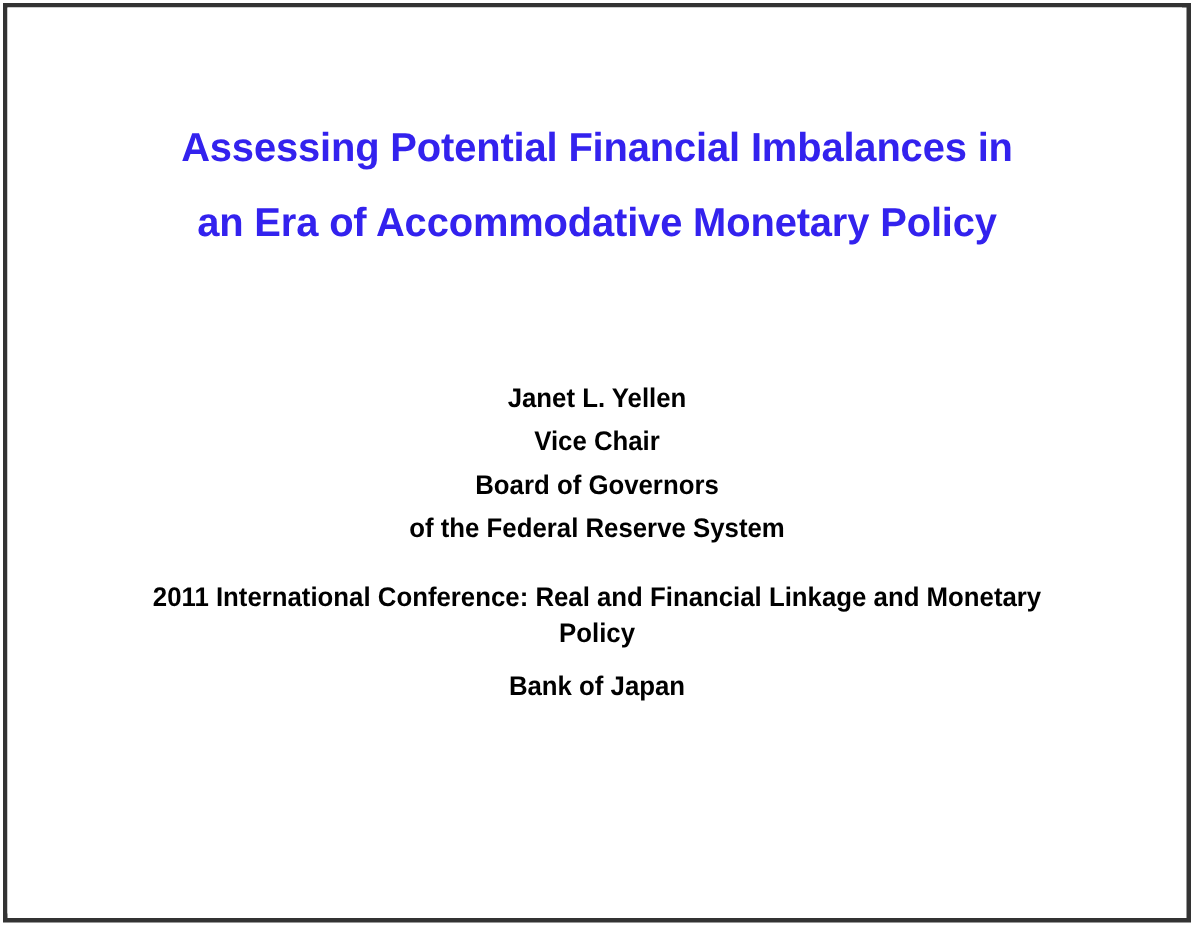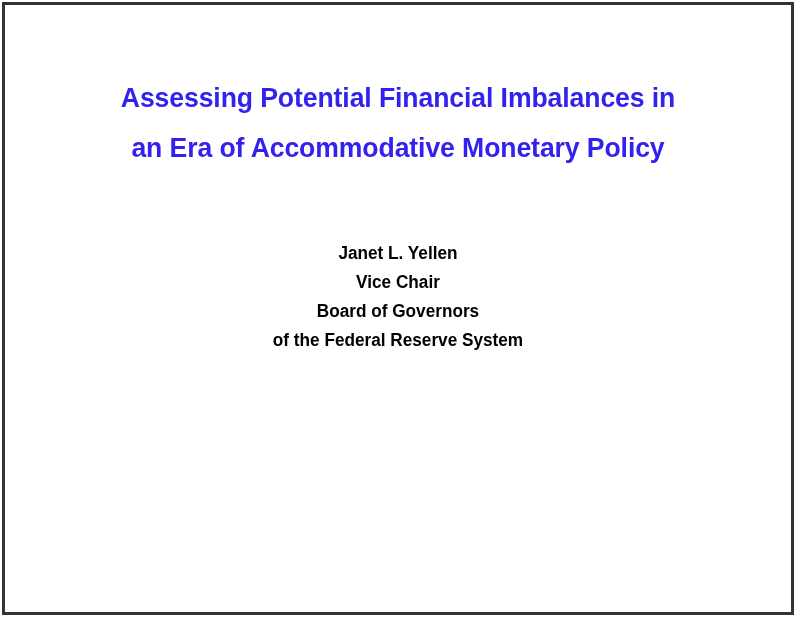--- a/index.html
+++ b/index.html
@@ -72,21 +72,21 @@
     color: #000000;
     font-weight: bold;
     font-size: 18px;
     line-height: 29px;
     white-space: nowrap;
     transform: scaleX(0.955);
     transform-origin: center center;
   }
 
   #author-block {
-    top: 234px;
+    top: 246px;
   }
 
   #conference-block {
     top: 381px;
   }
   
   .body-line.wrap {
     white-space: normal;
     width: 640px;
     margin: 0 auto;
@@ -116,16 +116,21 @@
       <span class="title-line">an Era of Accommodative Monetary Policy</span>
     </div>
 
     <div class="block" id="author-block">
       <span class="body-line">Janet L. Yellen</span>
       <span class="body-line">Vice Chair</span>
       <span class="body-line">Board of Governors</span>
       <span class="body-line">of the Federal Reserve System</span>
     </div>
 
+    <div class="block" id="conference-block">
+      <span class="body-line wrap">2011 International Conference: Real and Financial Linkage and Monetary Policy</span>
+      <span class="spacer-line"></span>
+      <span class="body-line">Bank of Japan</span>
+    </div>
 
 
   </div>
 </div>
 
 </body></html>

